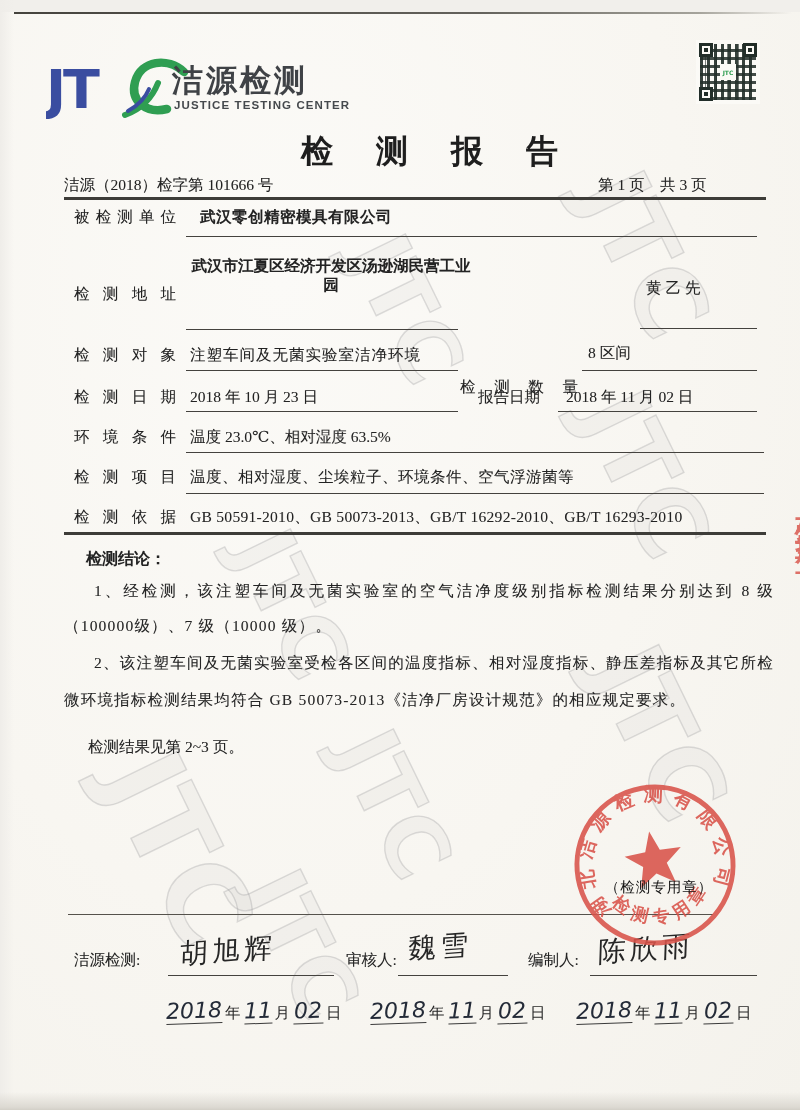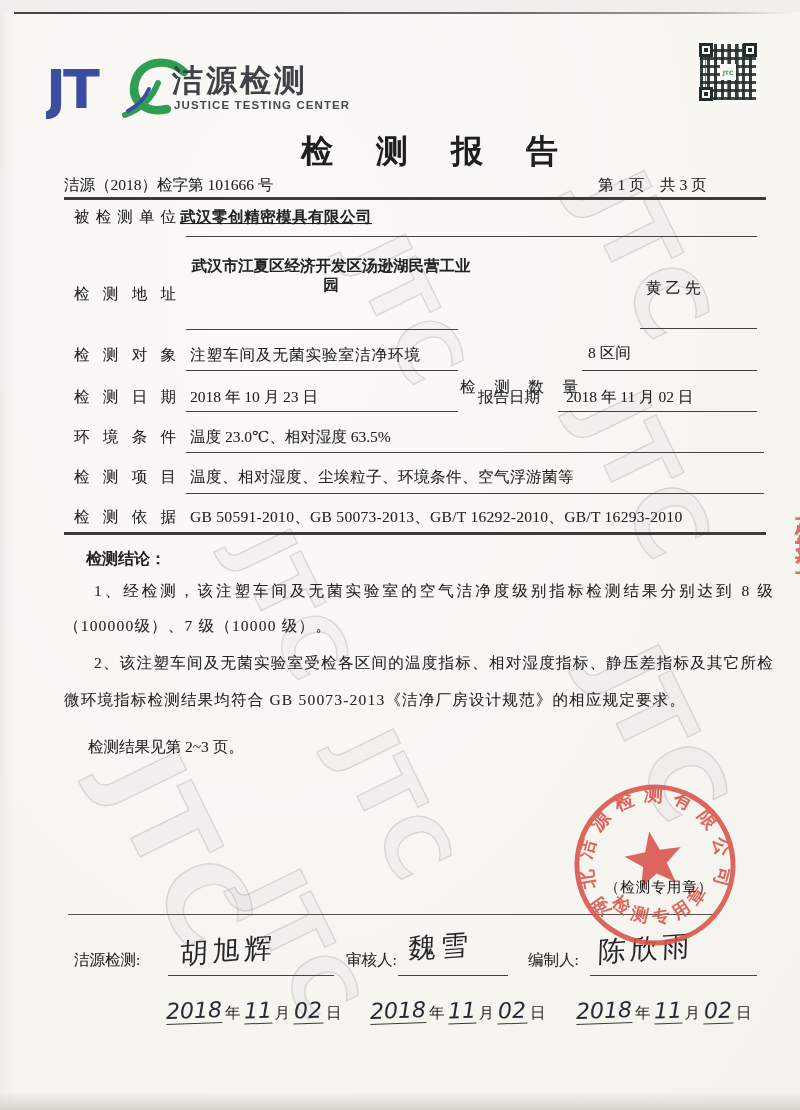--- a/index.html
+++ b/index.html
@@ -94,21 +94,21 @@
       </div>
   </div>
 
   <div class="txt" style="left:301px;top:130px;font-size:32px;font-weight:bold;letter-spacing:43px;color:#1e1e1e;">检测报告</div>
 
   <div class="txt" style="left:64px;top:175px;">洁源（2018）检字第 101666 号</div>
   <div class="txt" style="left:598px;top:175px;text-align:center;">第 1 页　共 3 页</div>
   <div class="rule" style="left:64px;top:197px;width:702px;"></div>
 
   <div class="txt" style="left:74px;top:207px;"><span class="lblj w102">被检测单位</span></div>
-  <div class="txt" style="left:180px;top:207px;font-weight:bold;letter-spacing:.5px;text-decoration:underline;">武汉零创精密模具有限公司</div>
+  <div class="txt" style="left:200px;top:207px;font-weight:bold;letter-spacing:.5px;">武汉零创精密模具有限公司</div>
   <div class="uline" style="left:186px;top:236px;width:571px;"></div>
 
   <div class="txt" style="left:190px;top:256px;white-space:normal;width:282px;line-height:19px;font-weight:bold;text-align:center;">武汉市江夏区经济开发区汤逊湖民营工业园</div>
   <div class="txt" style="left:74px;top:284px;"><span class="lblj w102">检测地址</span></div>
   <div class="uline" style="left:186px;top:329px;width:272px;"></div>
   <div class="txt" style="left:646px;top:278px;letter-spacing:4px;">黄乙先</div>
   <div class="uline" style="left:640px;top:328px;width:117px;"></div>
 
   <div class="txt" style="left:74px;top:345px;"><span class="lblj w102">检测对象</span></div>
   <div class="txt" style="left:190px;top:345px;letter-spacing:1px;">注塑车间及无菌实验室洁净环境</div>

